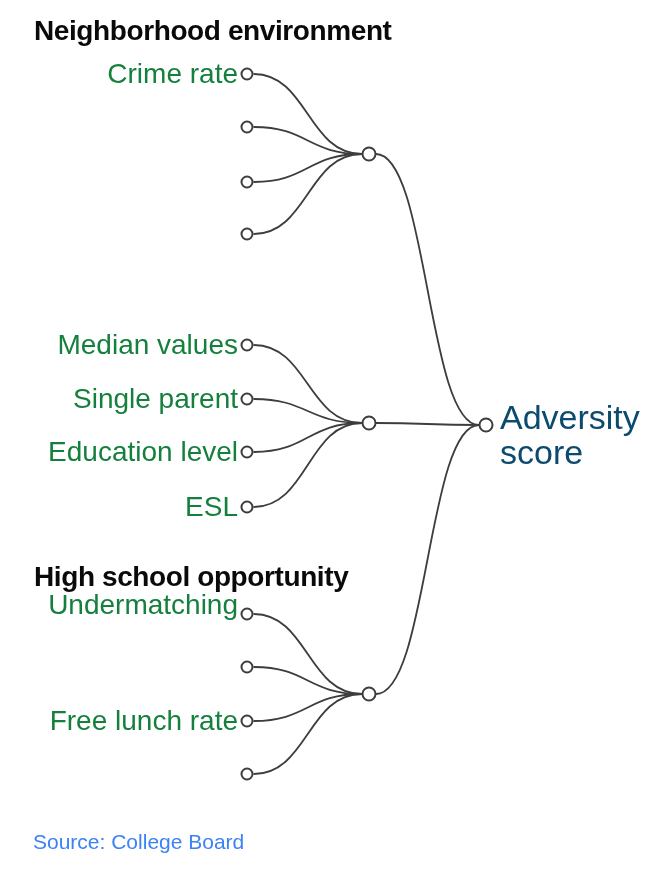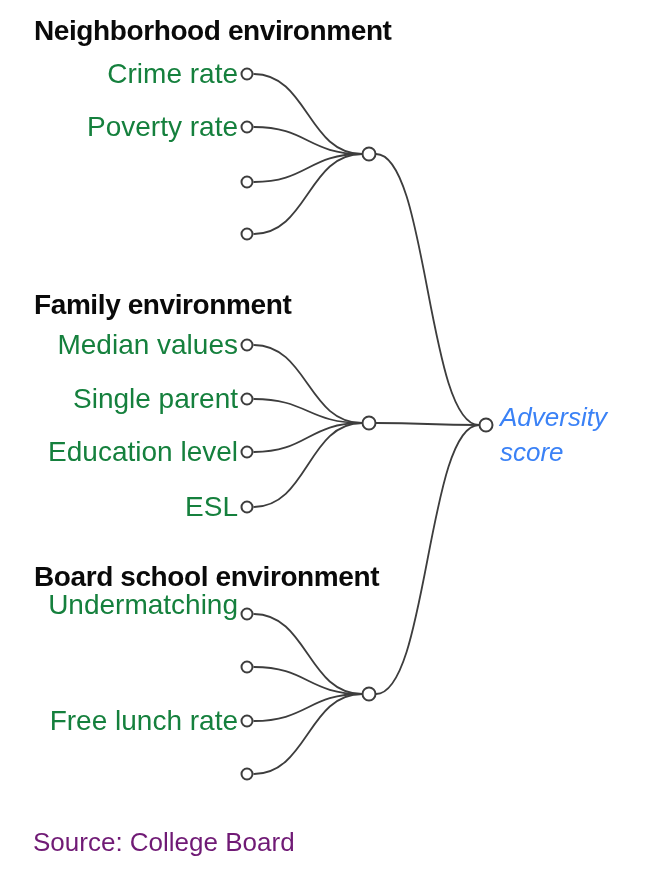--- a/index.html
+++ b/index.html
@@ -31,33 +31,32 @@
     right: 410px;
     transform: translateY(-50%);
     font-size: 28px;
     color: #15803d;
     white-space: nowrap;
   }
   .target-label {
     position: absolute;
     left: 500px;
     top: 400px;
-    font-size: 26px;
-    font-style: italic;
+    font-size: 34px;
     line-height: 35px;
-    color: #3b82f6;
+    color: #0c4a6e;
     white-space: nowrap;
   }
   .source-note {
     position: absolute;
     left: 33px;
     top: 842px;
     transform: translateY(-50%);
-    font-size: 26px;
-    color: #701a75;
+    font-size: 21px;
+    color: #3b82f6;
     white-space: nowrap;
   }
 </style>
 </head>
 <body>
 
 <div class="stage">
 
   <svg id="links-layer" viewBox="0 0 648 872">
       <path d="M253.5,74C307.75,74 307.75,154 362,154" fill="none" stroke="#3d3d3d" stroke-width="1.8"></path>
@@ -88,29 +87,27 @@
       <circle cx="247" cy="614" r="5.5" fill="#ffffff" stroke="#3d3d3d" stroke-width="2"></circle>
       <circle cx="247" cy="667" r="5.5" fill="#ffffff" stroke="#3d3d3d" stroke-width="2"></circle>
       <circle cx="247" cy="721" r="5.5" fill="#ffffff" stroke="#3d3d3d" stroke-width="2"></circle>
       <circle cx="247" cy="774" r="5.5" fill="#ffffff" stroke="#3d3d3d" stroke-width="2"></circle>
       <circle cx="369" cy="694" r="6.5" fill="#ffffff" stroke="#3d3d3d" stroke-width="2"></circle>
       <circle cx="486" cy="425" r="6.5" fill="#ffffff" stroke="#3d3d3d" stroke-width="2"></circle>
     </svg>
 
   <div class="group-heading" style="top:31px">Neighborhood environment</div>
   <div class="item-label" style="top:74px">Crime rate</div>
-  <div class="item-label" style="top:127px">Poverty rate</div>
 
-  <div class="group-heading" style="top:305px">Family environment</div>
   <div class="item-label" style="top:345px">Median values</div>
   <div class="item-label" style="top:399px">Single parent</div>
   <div class="item-label" style="top:452px">Education level</div>
   <div class="item-label" style="top:507px">ESL</div>
 
-  <div class="group-heading" style="top:577px">Board school environment</div>
+  <div class="group-heading" style="top:577px">High school opportunity</div>
   <div class="item-label" style="top:605px">Undermatching</div>
   <div class="item-label" style="top:721px">Free lunch rate</div>
 
   <div class="target-label">
     <div>Adversity</div>
     <div>score</div>
   </div>
 
   <div class="source-note">Source: College Board</div>
 

